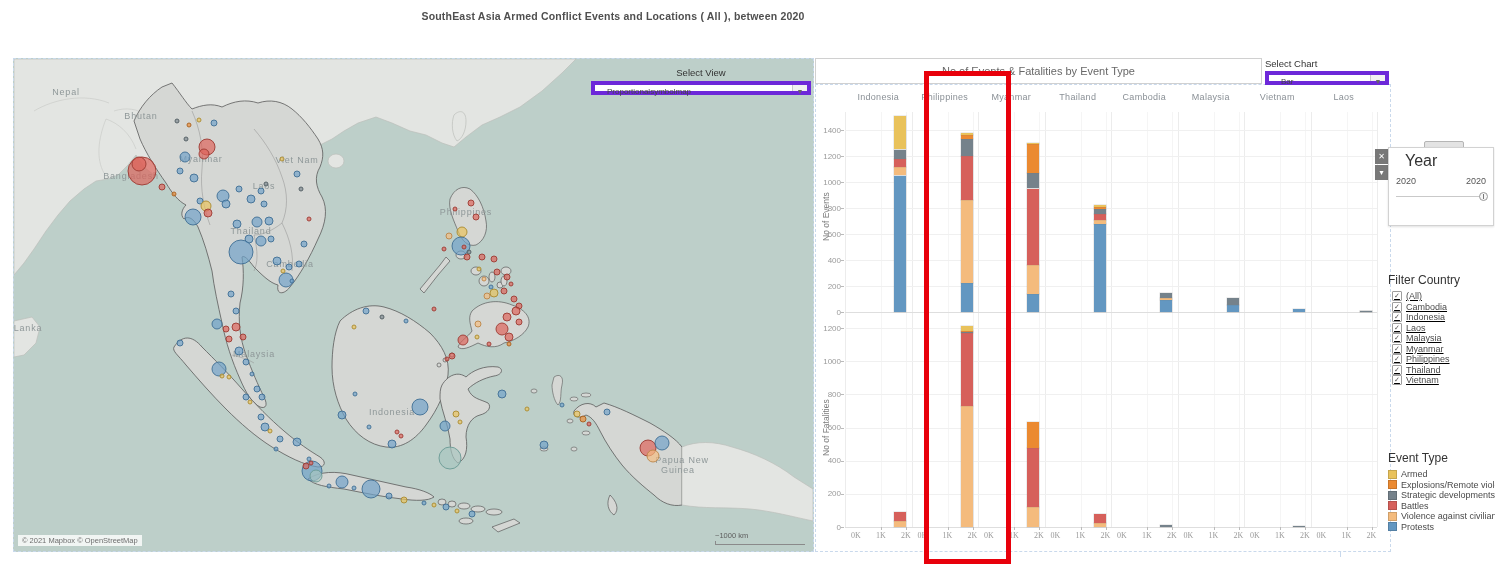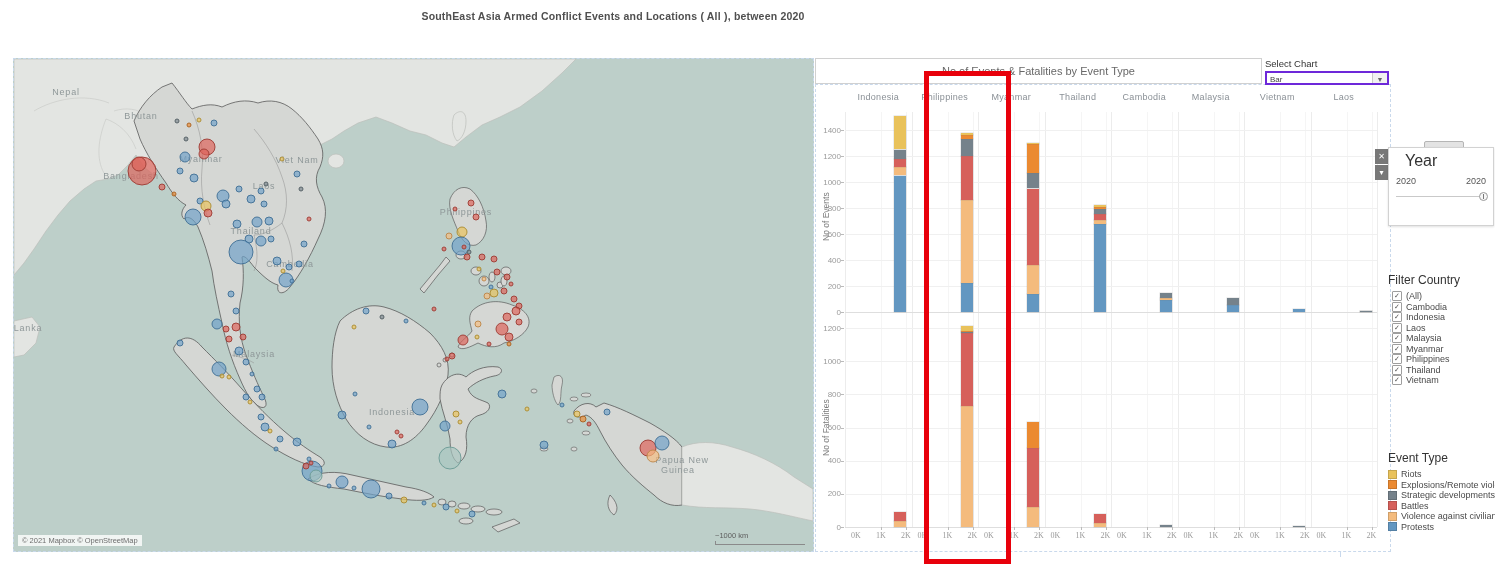--- a/index.html
+++ b/index.html
@@ -5,21 +5,21 @@
   html,body{margin:0;padding:0;background:#fff;font-family:"Liberation Sans",sans-serif;}
   .stage{position:relative;width:1495px;height:585px;background:#fff;overflow:hidden;}
   .main-title{position:absolute;left:0;top:10px;width:1226px;text-align:center;font-size:10.5px;font-weight:600;color:#4f4f4f;letter-spacing:.2px;}
 
   
   .map-zone{position:absolute;left:13px;top:58px;width:801px;height:494px;box-sizing:border-box;border:1px dashed #c9d9ec;background:#bdcfc9;}
   #map-svg{position:absolute;left:0;top:0;}
   .maplabel{fill:#8f9899;font-size:9px;letter-spacing:.8px;}
   .select-view{position:absolute;left:577px;top:8px;width:220px;}
   .select-view .lbl{text-align:center;font-size:9.5px;color:#333;margin-bottom:3px;}
-  .dropdown{position:relative;background:#fff;border:2px solid #6d28d9;height:14px;line-height:14px;font-size:8px;color:#444;padding-left:3px;box-sizing:border-box;}
+  .dropdown{position:relative;background:#fff;border:4px solid #6d28d9;height:14px;line-height:14px;font-size:8px;color:#444;padding-left:12px;box-sizing:border-box;}
   .dropdown .dd-btn{position:absolute;right:0;top:0;width:14px;height:100%;background:#f1f1f1;border-left:1px solid #c9c9c9;text-align:center;color:#666;font-size:7px;line-height:13px;}
   .map-attrib{position:absolute;left:4px;bottom:5px;background:rgba(255,255,255,.78);font-size:7.5px;color:#6e6e6e;padding:1px 4px;}
   .map-scale{position:absolute;right:8px;bottom:6px;width:90px;}
   .map-scale .txt{text-align:left;font-size:7.5px;color:#5d5d5d;margin-bottom:1px;}
   .map-scale .bar{height:3px;border-left:1px solid #8a8a8a;border-bottom:1px solid #8a8a8a;}
 
   
   .chart-layer{position:absolute;left:815px;top:58px;width:576px;height:494px;}
   .chart-sheet{position:absolute;left:815px;top:84px;width:576px;height:468px;border:1px dashed #c9d9ec;box-sizing:border-box;pointer-events:none;}
   .title-box{position:absolute;left:0;top:0;width:447px;height:26px;box-sizing:border-box;border:1px solid #d0d0d0;background:#fff;text-align:center;line-height:24px;font-size:11px;color:#686868;}
@@ -43,21 +43,21 @@
   .cardbtns .b{width:13px;height:15px;background:#787878;color:#fff;font-size:8px;text-align:center;line-height:15px;margin-bottom:1px;}
   .year-card{position:absolute;left:1388px;top:147px;width:104px;height:77px;background:#fff;border:1px solid #d2d2d2;box-shadow:0 1px 2px rgba(0,0,0,.12);}
   .year-card .t{font-size:16px;color:#333;margin:4px 0 0 16px;}
   .year-card .vals{position:relative;height:12px;margin:6px 7px 0 7px;font-size:9px;color:#555;}
   .year-card .vals .r{position:absolute;right:0;top:0;}
   .year-card .track{position:relative;margin:8px 7px 0 7px;height:1px;background:#c9c9c9;}
   .year-card .handle{position:absolute;right:-2px;top:-4px;width:9px;height:9px;border:1px solid #9a9a9a;border-radius:50%;background:#f7f7f7;box-sizing:border-box;}
   .year-card .handle:after{content:"";position:absolute;left:3px;top:1px;width:1px;height:5px;background:#777;}
   .panel-title{font-size:12px;color:#333;margin-bottom:4px;margin-top:40px;}
   .filter-country{position:absolute;left:1388px;top:233px;width:107px;}
-  .chk-row{display:flex;align-items:center;height:10.5px;margin-bottom:0;}
+  .chk-row{display:flex;align-items:center;height:10.5px;margin-bottom:0;text-decoration:underline;}
   .chk{width:8px;height:8px;border:1px solid #9e9e9e;border-radius:1px;background:#fff;font-size:7px;line-height:8px;text-align:center;color:#555;margin:0 4px 0 4px;flex:none;}
   .chk-lbl{font-size:9px;color:#4a4a4a;white-space:nowrap;}
   .legend{position:absolute;left:1388px;top:411px;width:107px;}
   .lg-row{display:flex;align-items:center;height:10.5px;}
   .swatch{width:9px;height:9px;margin-right:4px;flex:none;box-shadow:inset 0 0 0 1px rgba(0,0,0,.15);}
   .lg-lbl{font-size:9px;color:#4a4a4a;white-space:nowrap;}
 
   .red-box{position:absolute;left:924px;top:71px;width:87px;height:493px;border:5px solid #e8000b;box-sizing:border-box;z-index:40;pointer-events:none;}
   .dash-tick{position:absolute;left:1340px;top:552px;width:1px;height:5px;background:#c9d9ec;}
 </style>
@@ -286,20 +286,27 @@
           <circle cx="464" cy="265" r="3" fill="#f5bd80" fill-opacity="0.68" stroke="#bb8447" stroke-width="0.9"></circle>
           <circle cx="449" cy="281" r="5" fill="#dd6258" fill-opacity="0.68" stroke="#9c3a32" stroke-width="0.9"></circle>
           <circle cx="463" cy="278" r="2" fill="#e9c25b" fill-opacity="0.68" stroke="#a98a2f" stroke-width="0.9"></circle>
           <circle cx="475" cy="285" r="2" fill="#dd6258" fill-opacity="0.68" stroke="#9c3a32" stroke-width="0.9"></circle>
           <circle cx="495" cy="285" r="2" fill="#ec8b33" fill-opacity="0.68" stroke="#a85f1d" stroke-width="0.9"></circle>
           <circle cx="438" cy="297" r="3" fill="#dd6258" fill-opacity="0.68" stroke="#9c3a32" stroke-width="0.9"></circle>
           <circle cx="433" cy="300" r="2" fill="#dd6258" fill-opacity="0.68" stroke="#9c3a32" stroke-width="0.9"></circle>
           <circle cx="420" cy="250" r="2" fill="#dd6258" fill-opacity="0.68" stroke="#9c3a32" stroke-width="0.9"></circle>
         </g>
     </svg>
+    <div class="select-view">
+      <div class="lbl">Select View</div>
+      <div class="dropdown">
+        <span>Proportionalsymbolmap</span>
+        <span class="dd-btn">▼</span>
+      </div>
+    </div>
     <div class="map-attrib">© 2021 Mapbox © OpenStreetMap</div>
     <div class="map-scale">
       <div class="txt">~1000 km</div>
       <div class="bar"></div>
     </div>
   </div>
 
   <div class="chart-sheet"></div>
   <div class="chart-layer" id="chart-layer">
     <div class="title-box">No of Events &amp; Fatalities by Event Type</div>
@@ -531,21 +538,21 @@
           <span class="chk">✓</span>
           <span class="chk-lbl">Vietnam</span>
         </div>
       </div>
   </div>
   <div class="legend">
     <div class="panel-title">Event Type</div>
     <div id="legend-list">
         <div class="lg-row">
           <span class="swatch" style="background: rgb(233, 194, 91);"></span>
-          <span class="lg-lbl">Riots</span>
+          <span class="lg-lbl">Armed</span>
         </div>
         <div class="lg-row">
           <span class="swatch" style="background: rgb(235, 138, 49);"></span>
           <span class="lg-lbl">Explosions/Remote violen...</span>
         </div>
         <div class="lg-row">
           <span class="swatch" style="background: rgb(117, 130, 139);"></span>
           <span class="lg-lbl">Strategic developments</span>
         </div>
         <div class="lg-row">

